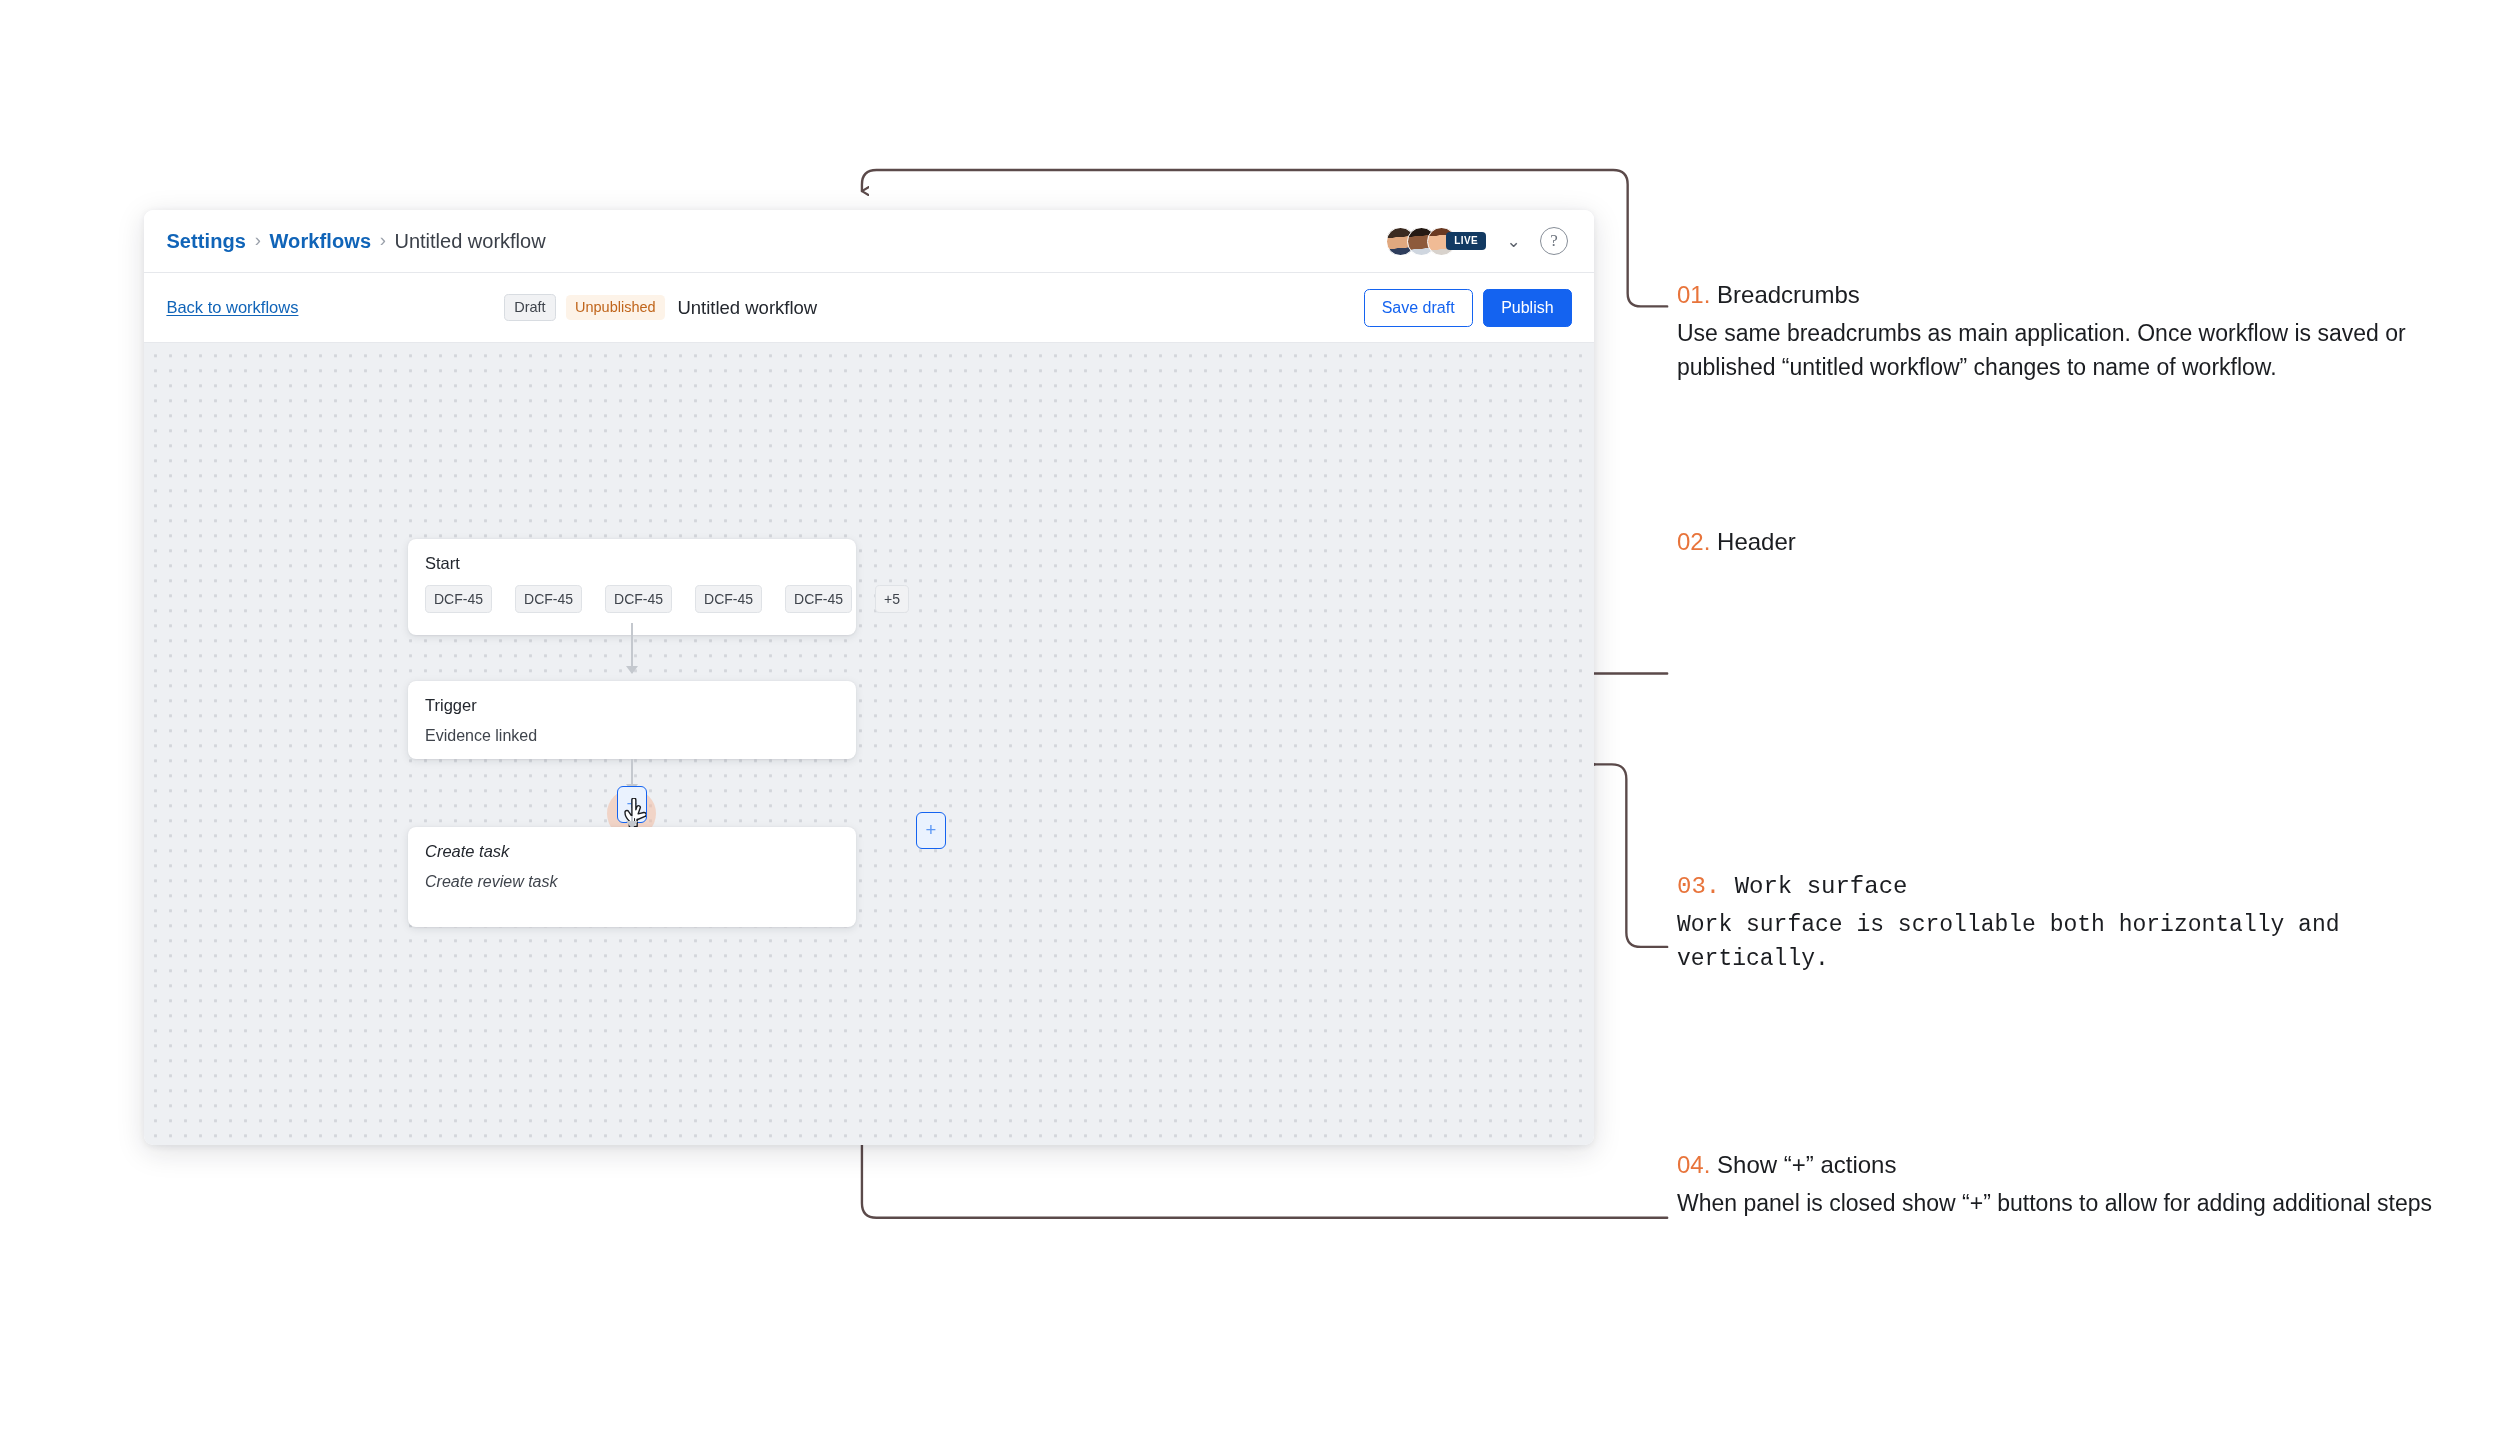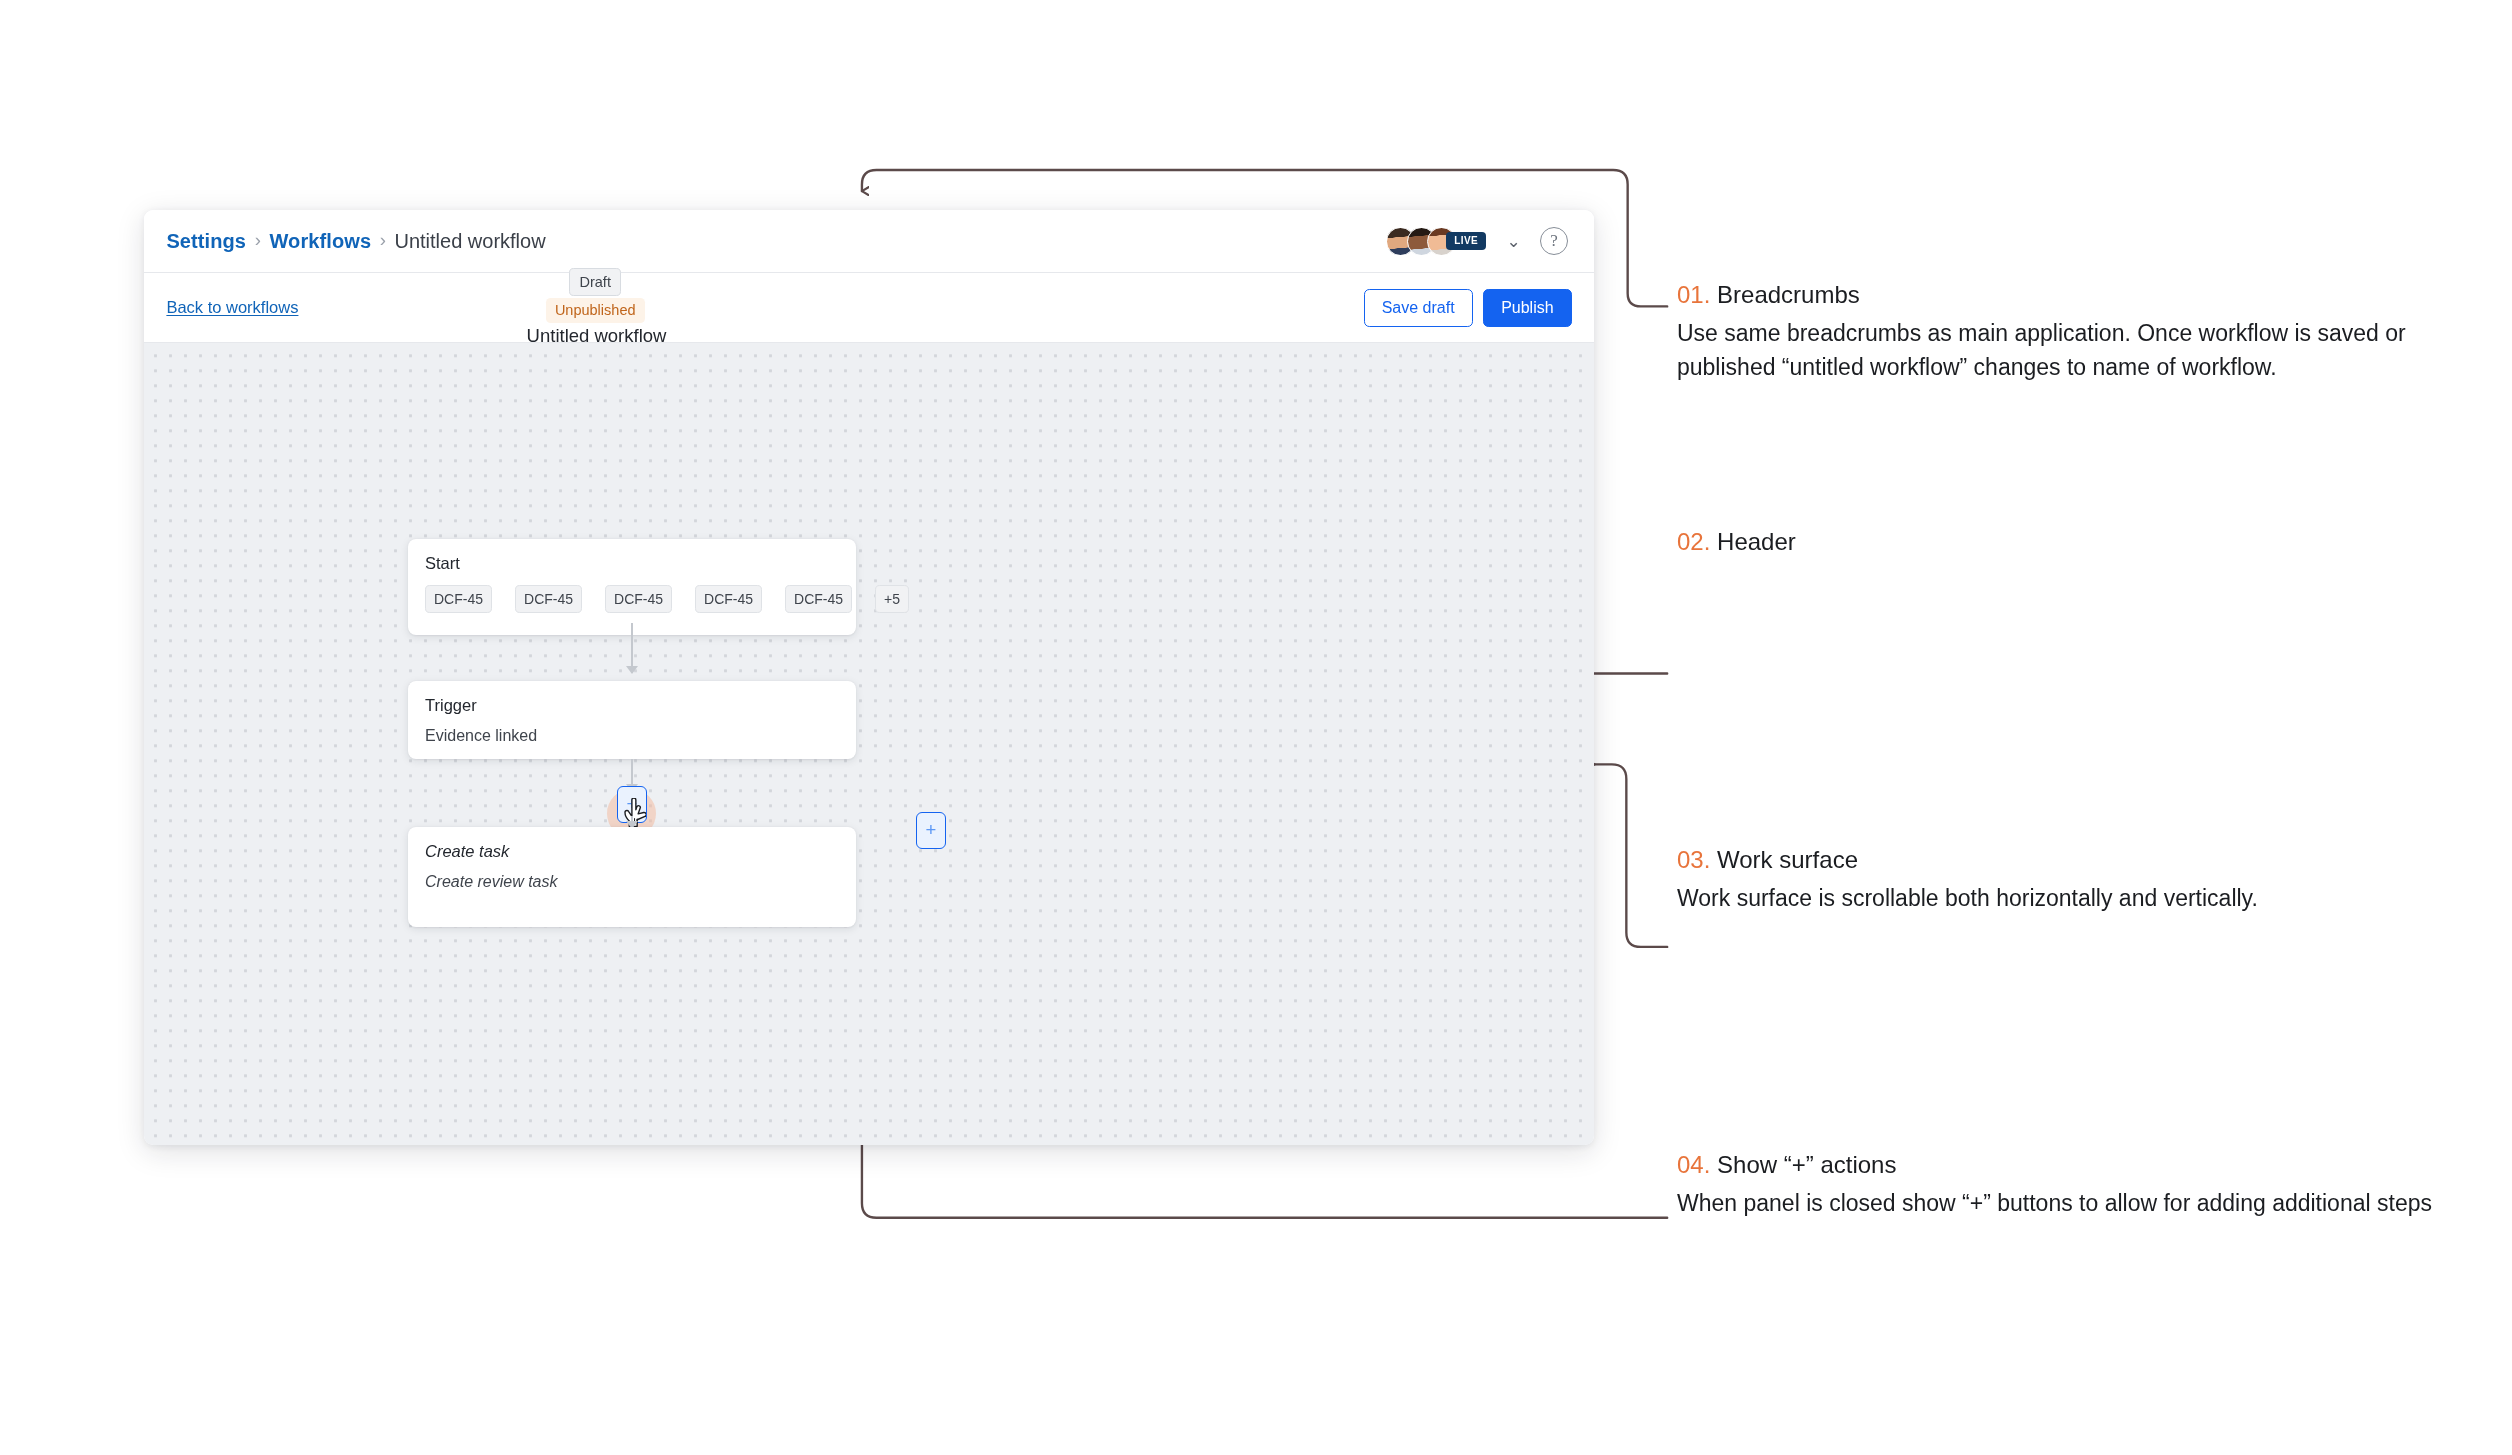--- a/index.html
+++ b/index.html
@@ -138,25 +138,24 @@
   #back-link {
     font-size: 16.5px;
     color: #1064b8;
     text-decoration: underline;
     text-underline-offset: 2px;
     cursor: pointer;
     white-space: nowrap;
   }
   #title-group {
     position: absolute;
-    left: 380px;
+    left: 360px;
     display: flex;
     align-items: center;
-    gap: 2px;
-    flex-direction: column;
+    gap: 10px;
   }
   .pill {
     font-size: 14.5px;
     padding: 5.3px 9.2px;
     border-radius: 4.6px;
     line-height: 1;
     white-space: nowrap;
   }
   #pill-version {
     background: #f1f2f4;
@@ -337,21 +336,21 @@
     content: '';
     position: absolute;
     left: 8px; top: 14.5px;
     width: 7.2px; height: 7.2px;
     border-radius: 50%;
     background: #1b1d21;
   }
 
   #ann-01 { position: absolute; left: 0; top: 0; width: 745px; }
   #ann-02 { position: absolute; left: 0; top: 247px; width: 758px; }
-  #ann-03 { position: absolute; left: 0; top: 565px; width: 745px; }
+  #ann-03 { position: absolute; left: 0; top: 592px; width: 745px; font-family: Liberation Mono, monospace; }
   #ann-04 { position: absolute; left: 0; top: 870px; width: 758px; }
 
   #leader-svg {
     position: absolute;
     left: 0; top: 0;
     width: 2512px; height: 1455px;
     pointer-events: none;
   }
 </style>
 </head>

